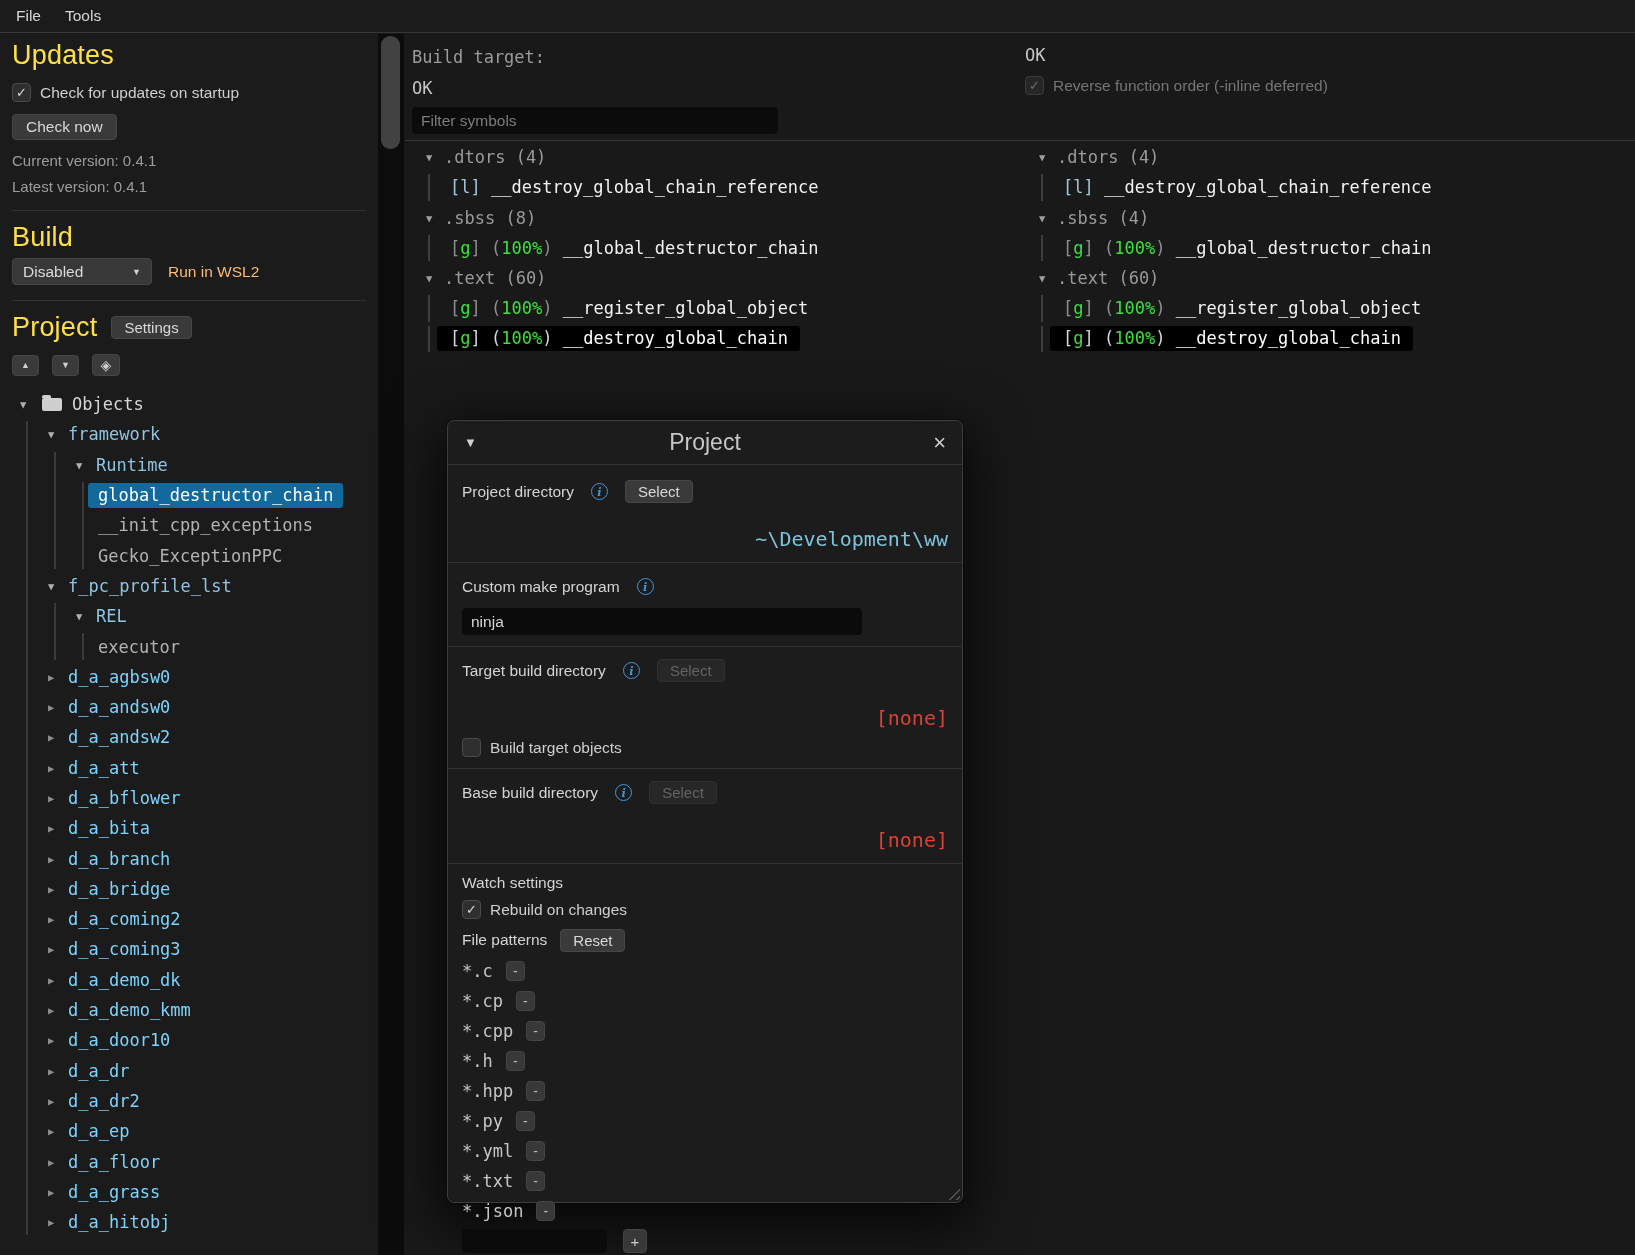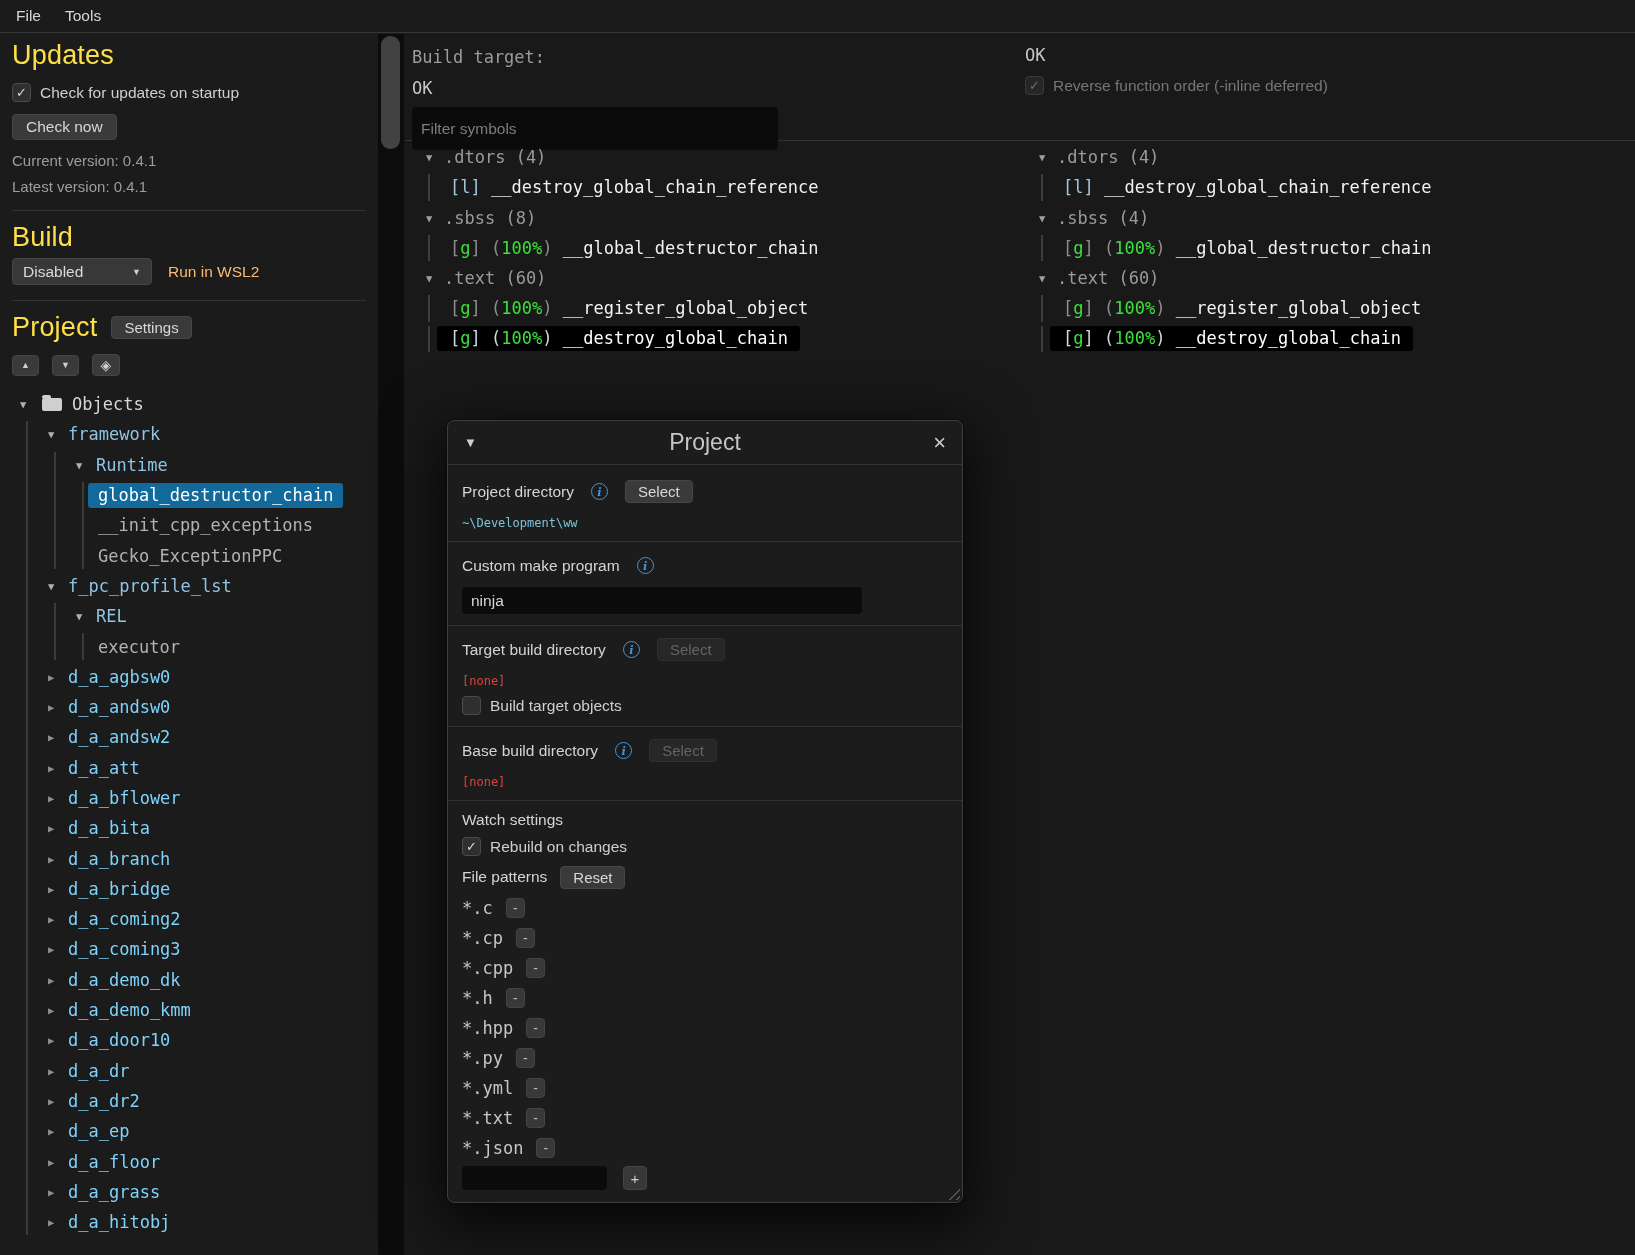--- a/index.html
+++ b/index.html
@@ -78,21 +78,21 @@
   .vscroll { position:absolute; top:34px; left:378px; width:26px; bottom:0; background:#0c0c0c; }
   .vscroll .thumb { position:absolute; left:3px; width:19px; top:2px; height:113px; background:#424242; border-radius:9px; }
 
   
   .hdr-div { position:absolute; left:405px; right:0; top:140px; height:1px; background:#343434; }
   .panel { position:absolute; top:34px; bottom:0; overflow:hidden; }
   .panel.left { left:405px; width:600px; padding-left:7px; }
   .panel.right { left:1013px; right:0; padding-left:12px; }
   .ptitle { font-family:"DejaVu Sans Mono",monospace; font-size:17px; color:#9b9b9b; margin-top:13px; }
   .pstatus { font-family:"DejaVu Sans Mono",monospace; font-size:17px; color:#c6c6c6; margin-top:11px; }
-  .symfilter { width:366px; height:43px; margin-top:9px; display:block; }
+  .symfilter { width:366px; height:27px; margin-top:9px; display:block; }
   .chkrow.dimmed { color:#767676; margin-top:11px; }
   .cb.dim { background:#262626; border-color:#3a3a3a; }
   .cb.dim .tick { color:#6f6f6f; }
 
   .symlist { position:absolute; top:108px; left:inherit; right:0; bottom:0;
     font-family:"DejaVu Sans Mono",monospace; font-size:17px; }
   .panel.left .symlist { left:7px; }
   .panel.right .symlist { left:12px; }
   .secrow { height:30.3px; display:flex; align-items:center; color:#9a9a9a; }
   .secrow .arr { margin-left:14px; width:18px; color:#9f9f9f; }
@@ -122,21 +122,21 @@
   .close { font-size:22px; color:#cfcfcf; width:24px; text-align:right; line-height:1; }
   .dbody { padding:10px 14px 0 14px; font-size:15.5px; }
   .lblrow { display:flex; align-items:center; gap:17px; margin-top:3px; height:27px; }
   .lbl { color:#d4d4d4; }
   .info {
     width:17px; height:17px; border:1.6px solid #3e97dd; border-radius:50%;
     color:#3e97dd; font-size:11.5px; font-weight:bold; display:inline-flex;
     align-items:center; justify-content:center; font-family:"DejaVu Serif",serif; font-style:italic;
   }
   .btn.small { padding:2px 12px; font-size:15px; }
-  .monoval { font-family:"DejaVu Sans Mono",monospace; font-size:12px; margin-top:11px; }
+  .monoval { font-family:"DejaVu Sans Mono",monospace; font-size:20px; margin-top:22px;text-align:right; }
   .monoval.path { color:#7dc3dc; }
   .monoval.none { color:#d8423a; }
   hr.dsep { border:none; border-top:1px solid #313131; margin:11px -14px 10px -14px; }
   .dchk { margin-top:8px; }
   .watchhead { color:#d4d4d4; margin-top:2px; }
   .fprow { display:flex; align-items:center; gap:13px; margin-top:7px; height:28px; }
   .patterns { margin-top:2px; }
   .patrow { height:30px; display:flex; align-items:center; font-family:"DejaVu Sans Mono",monospace; font-size:17px; color:#c6c6c6; }
   .btn.mini {
     min-width:19px; height:20px; padding:0 5px; margin-left:13px;

